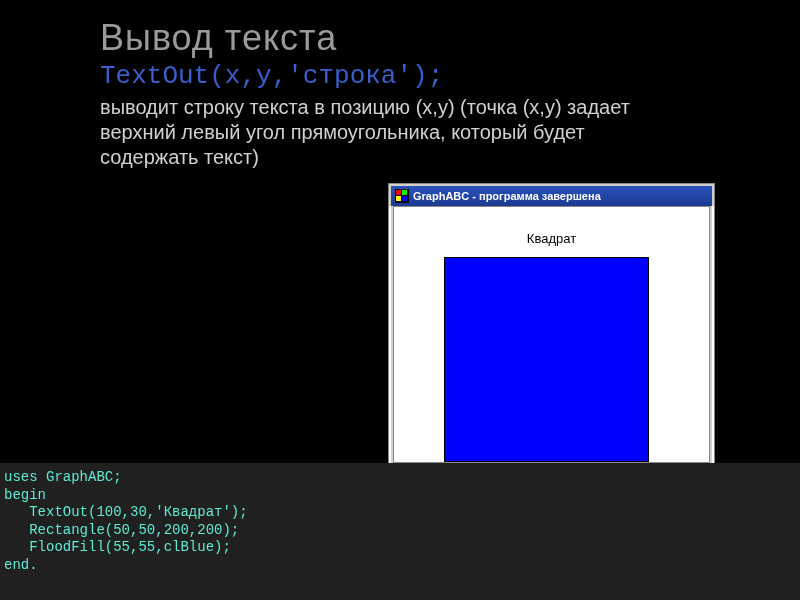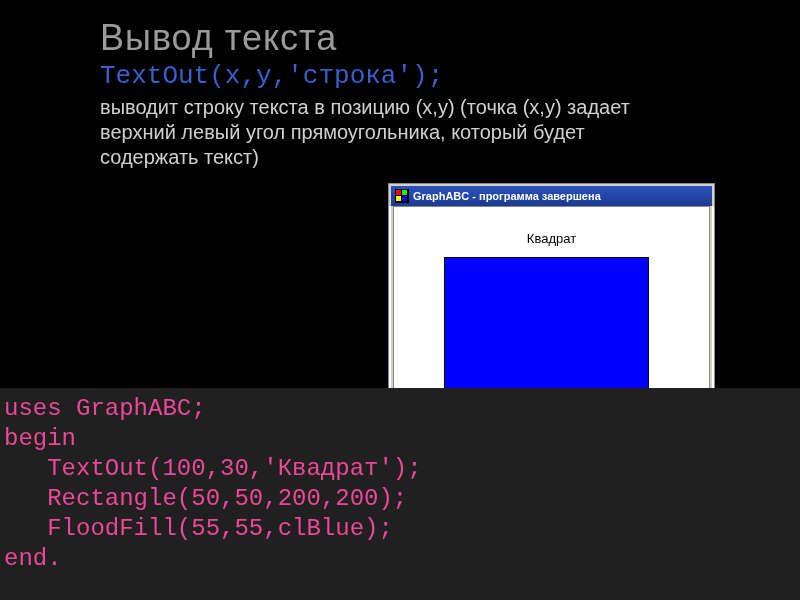--- a/index.html
+++ b/index.html
@@ -104,23 +104,23 @@
     border: 1px solid #000;
   }
 
   
   .code {
     position: absolute;
     left: 0;
     bottom: 0;
     width: 800px;
     background: #202020;
-    color: #ec4899;
+    color: #5eead4;
     font-family: "Courier New", monospace;
-    font-size: 24px;
+    font-size: 14px;
     line-height: 1.25;
     padding: 6px 4px 26px 4px;
     box-sizing: border-box;
     white-space: pre;
   }
 </style>
 </head>
 <body>
 
 <div class="slide">

